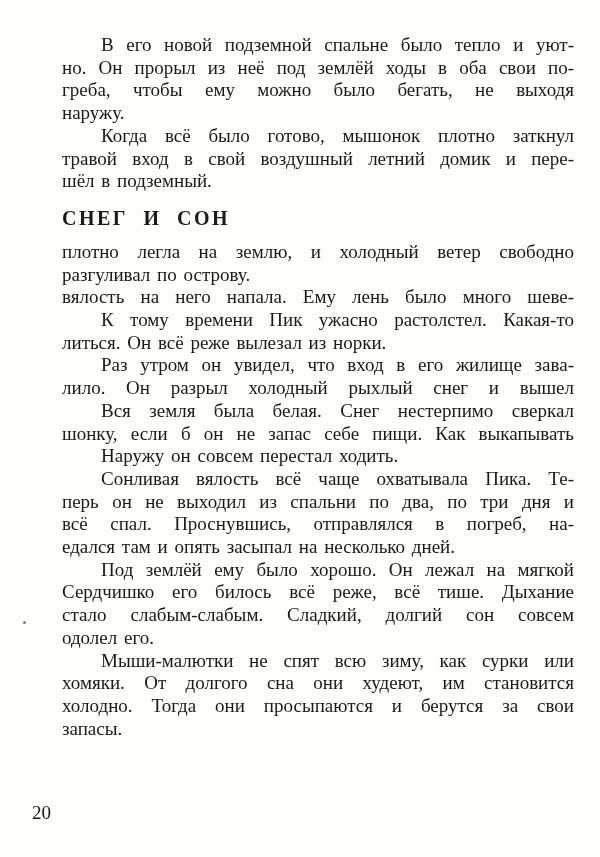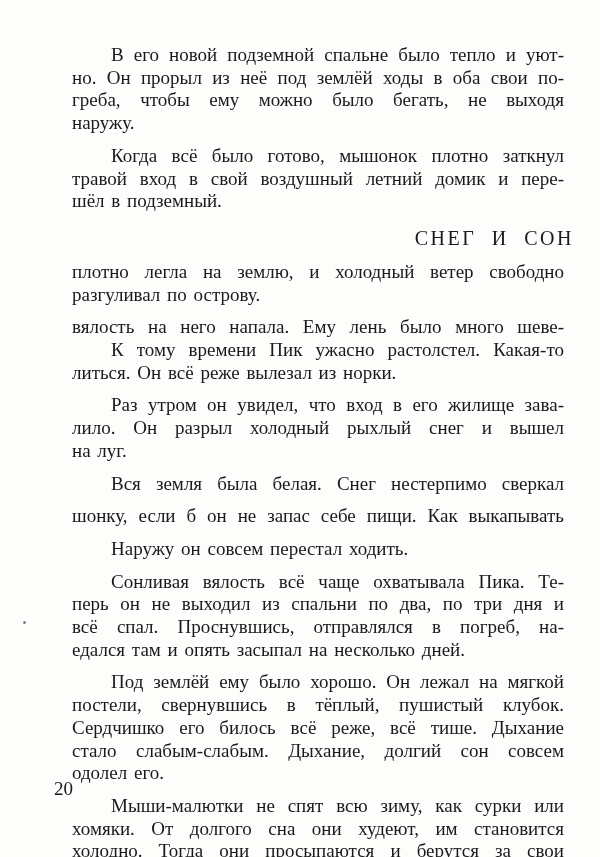--- a/index.html
+++ b/index.html
@@ -17,51 +17,50 @@
   }
   .text-column {
     position: absolute;
     left: 62px;
     top: 34px;
     width: 512px;
     font-size: 19px;
     line-height: 22.7px;
   }
   .paragraph {
-    margin: 10px;
+    margin: 0;
   }
   .line {
     text-align: justify;
     text-align-last: justify;
     -moz-text-align-last: justify;
   }
   .line.first {
     text-indent: 39px;
   }
   .line.last {
     text-align-last: left;
     -moz-text-align-last: left;
     word-spacing: 2px;
   }
   .heading {
-    text-align: right;
-    font-weight: normal;
+    text-align: left;
+    font-weight: bold;
     font-size: 20px;
     line-height: 24px;
     margin: 13px 0 11px 0;
     letter-spacing: 2.5px;
     word-spacing: 8px;
   }
   .page-number {
     position: absolute;
     left: 32px;
-    top: 778px;
+    top: 802px;
     font-size: 19px;
     line-height: 22.7px;
-    margin-left: 22px;
   }
   .speck {
     position: absolute;
     left: 23px;
     top: 621px;
     width: 3px;
     height: 3px;
     border-radius: 50%;
     background: #4a4a4a;
     opacity: 0.7;
@@ -89,42 +88,40 @@
         <div class="line last">разгуливал по острову.</div>
       </div>
       <div class="paragraph">
         <div class="line">вялость на него напала. Ему лень было много шеве-</div>
         <div class="line first">К тому времени Пик ужасно растолстел. Какая-то</div>
         <div class="line last">литься. Он всё реже вылезал из норки.</div>
       </div>
       <div class="paragraph">
         <div class="line first">Раз утром он увидел, что вход в его жилище зава-</div>
         <div class="line">лило. Он разрыл холодный рыхлый снег и вышел</div>
-        <div class="line last">на луг.</div>
       </div>
       <div class="paragraph">
         <div class="line first">Вся земля была белая. Снег нестерпимо сверкал</div>
       </div>
       <div class="paragraph">
         <div class="line">шонку, если б он не запас себе пищи. Как выкапывать</div>
       </div>
       <div class="paragraph">
         <div class="line first last">Наружу он совсем перестал ходить.</div>
       </div>
       <div class="paragraph">
         <div class="line first">Сонливая вялость всё чаще охватывала Пика. Те-</div>
         <div class="line">перь он не выходил из спальни по два, по три дня и</div>
         <div class="line">всё спал. Проснувшись, отправлялся в погреб, на-</div>
         <div class="line last">едался там и опять засыпал на несколько дней.</div>
       </div>
       <div class="paragraph">
         <div class="line first">Под землёй ему было хорошо. Он лежал на мягкой</div>
-        <div class="line">постели, свернувшись в тёплый, пушистый клубок.</div>
         <div class="line">Сердчишко его билось всё реже, всё тише. Дыхание</div>
-        <div class="line">стало слабым-слабым. Дыхание, долгий сон совсем</div>
+        <div class="line">стало слабым-слабым. Сладкий, долгий сон совсем</div>
         <div class="line last">одолел его.</div>
       </div>
       <div class="paragraph">
         <div class="line first">Мыши-малютки не спят всю зиму, как сурки или</div>
         <div class="line">хомяки. От долгого сна они худеют, им становится</div>
         <div class="line">холодно. Тогда они просыпаются и берутся за свои</div>
         <div class="line last">запасы.</div>
       </div>
     </div>
   <div class="speck"></div>

